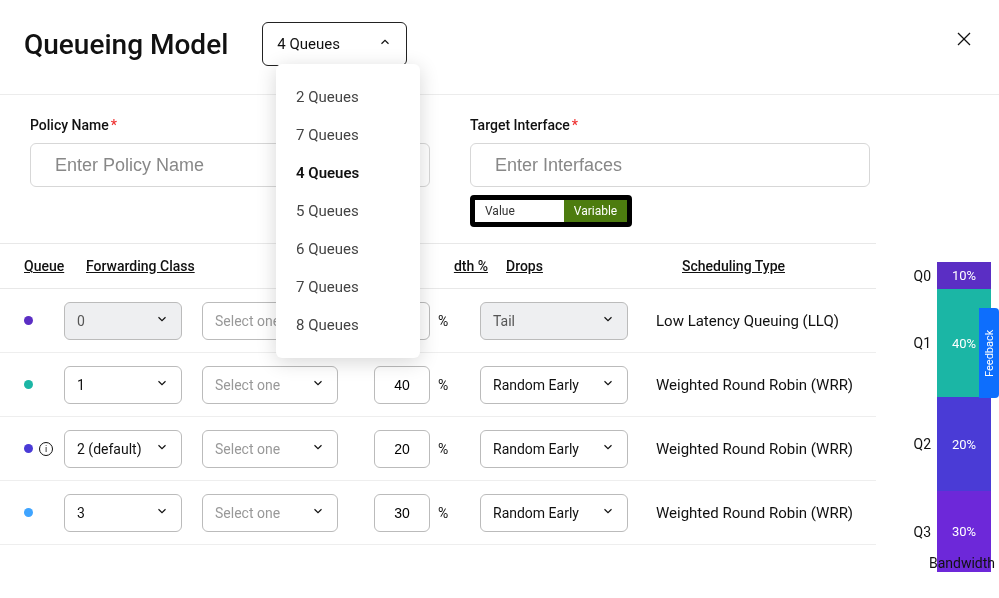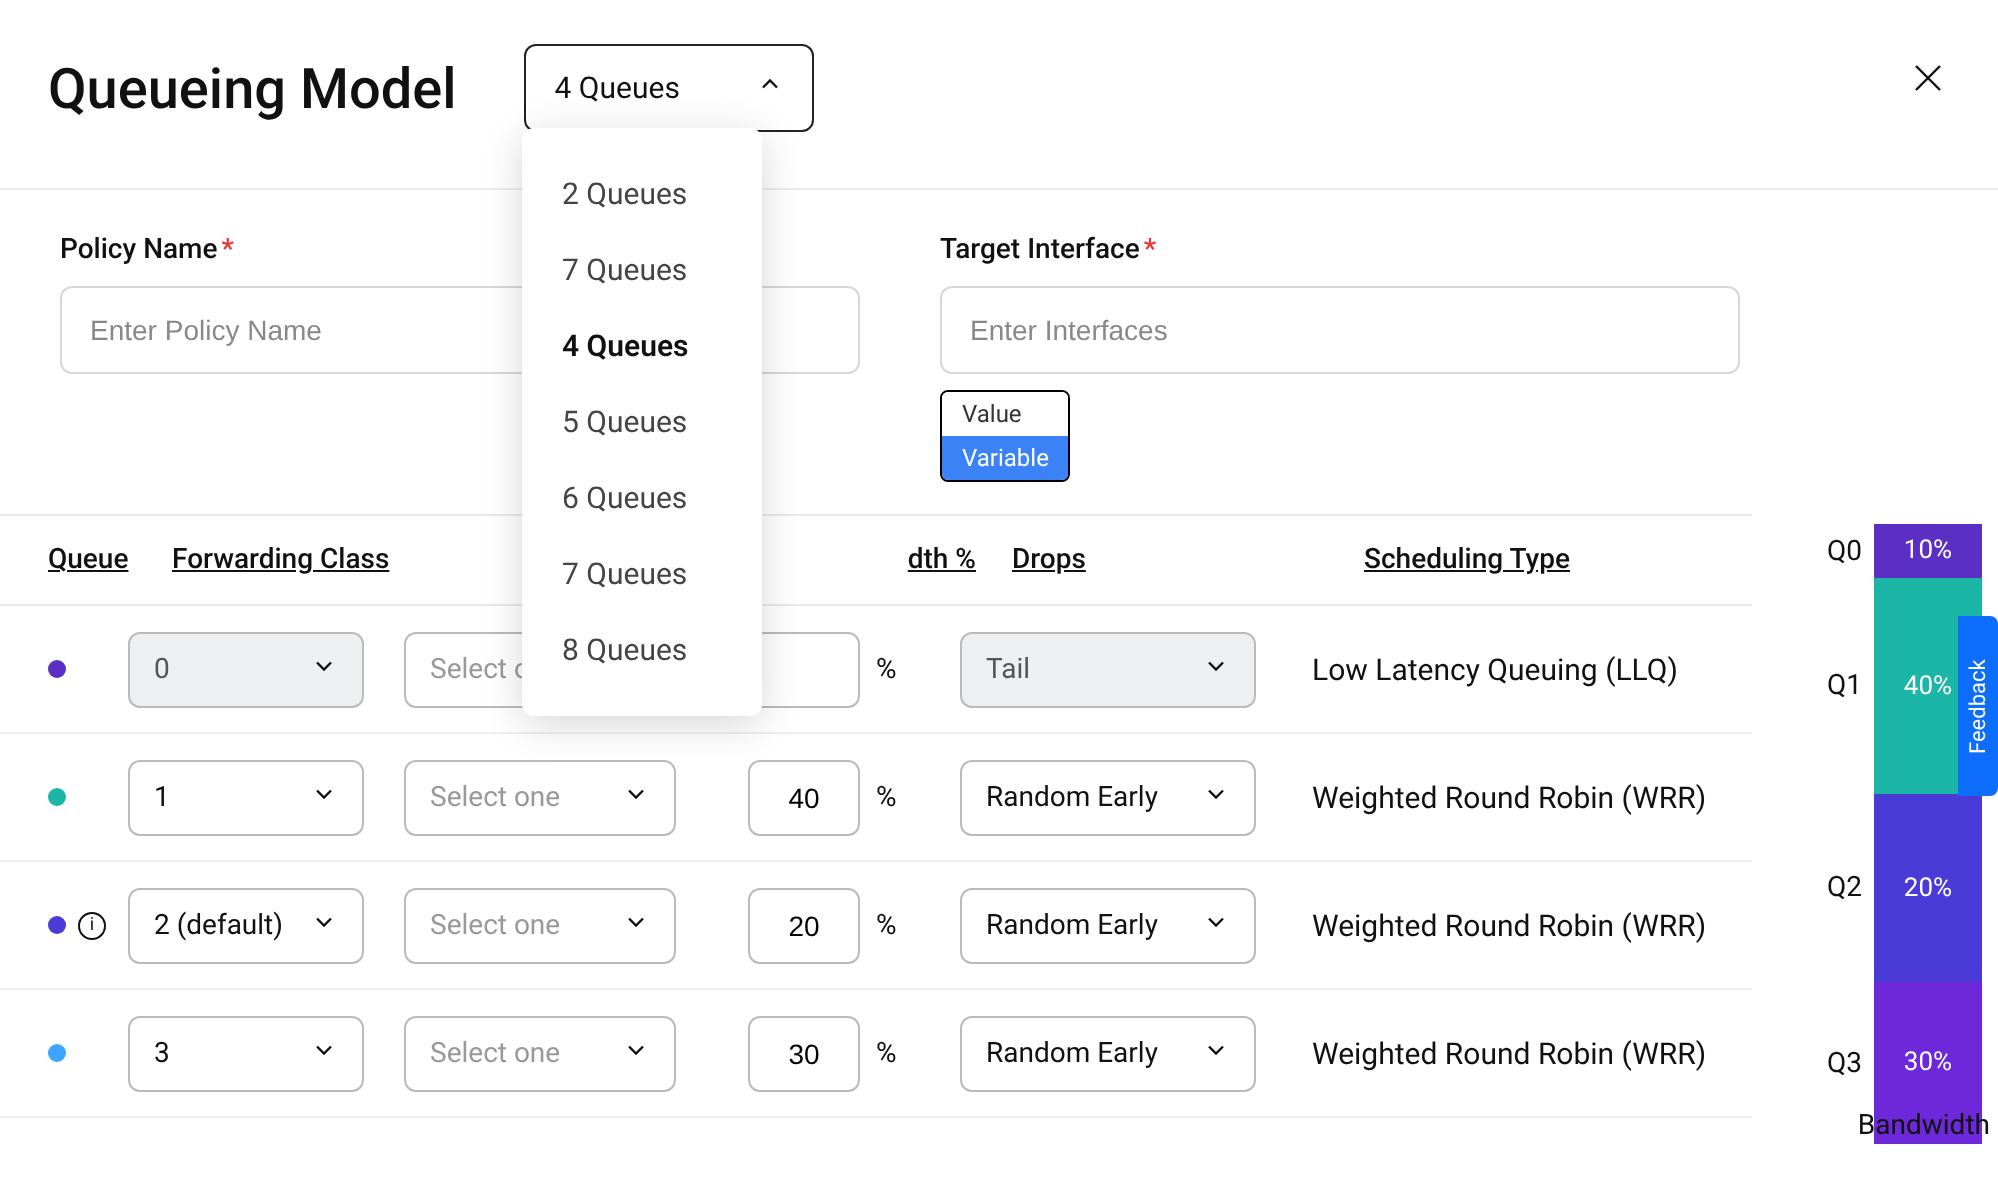--- a/index.html
+++ b/index.html
@@ -5,36 +5,36 @@
   * { box-sizing: border-box; margin: 0; padding: 0; }
   html, body { width: 999px; height: 598px; font-family: -apple-system, BlinkMacSystemFont, "Segoe UI", Roboto, Arial, sans-serif; background: #fff; color: #111; overflow: hidden; position: relative; }
 
   .header { display: flex; align-items: center; padding: 22px 24px 20px 24px; }
   .title { font-size: 28px; font-weight: 500; margin-right: 34px; }
   .queues-select { position: relative; width: 145px; height: 44px; border: 1.2px solid #222; border-radius: 6px; display: flex; align-items: center; justify-content: space-between; padding: 0 14px; font-size: 15px; cursor: pointer; }
   .chevron-up svg, .chevron-down svg { width: 14px; height: 14px; stroke: #111; stroke-width: 2; fill: none; }
   .close-x { position: absolute; top: 30px; right: 26px; cursor: pointer; }
   .close-x svg { width: 18px; height: 18px; stroke: #111; stroke-width: 1.6; fill: none; }
 
-  .dropdown-panel { position: absolute; top: 64px; left: 261px; width: 120px; background: #fff; border-radius: 6px; box-shadow: 0 4px 20px rgba(0,0,0,.16); padding: 14px 0; z-index: 100; }
+  .dropdown-panel { position: absolute; top: 64px; left: 276px; width: 144px; background: #fff; border-radius: 6px; box-shadow: 0 4px 20px rgba(0,0,0,.16); padding: 14px 0; z-index: 100; }
   .dropdown-item { font-size: 15px; padding: 10px 20px; color: #444; cursor: pointer; }
   .dropdown-item.selected { font-weight: 600; color: #111; }
 
   .divider { border-top: 1px solid #ececec; margin-top: 8px; }
 
   .form-row { display: flex; gap: 40px; padding: 22px 24px 16px 30px; }
   .form-group { width: 400px; display: flex; flex-direction: column; }
   .label { font-size: 14px; font-weight: 500; margin-bottom: 10px; }
   .req { color: #e33; margin-left: 2px; }
-  .text-input { width: 100%; height: 44px; border: 1px solid #d7d7d7; border-radius: 6px; padding: 0 14px; font-size: 14px; color: #111; }
+  .text-input { width: 100%; height: 44px; border: 1px solid #d7d7d7; border-radius: 6px; padding: 0 24px; font-size: 18px; color: #111; }
   .text-input::placeholder { color: #888; }
 
-  .toggle-group { display: flex; margin-top: 8px; border: 1px solid #000000; border-radius: 4px; overflow: hidden; width: fit-content; flex-direction: column; }
+  .toggle-group { display: flex; margin-top: 8px; border: 5px solid #000000; border-radius: 4px; overflow: hidden; width: fit-content; }
   .toggle-btn { font-size: 12px; padding: 4px 10px; background: #fff; color: #333; cursor: pointer; }
-  .toggle-btn.active { background: #3b82f6; color: #fff; }
+  .toggle-btn.active { background: #4d7c0f; color: #fff; margin-left: 39px; }
 
   .table-wrap { width: 876px; margin-left: 0; }
   .table-head { display: flex; align-items: center; height: 46px; border-top: 1px solid #e8e8e8; border-bottom: 1px solid #e8e8e8; font-size: 14px; font-weight: 500; color: #111; text-decoration: underline; }
   .col-dot { width: 60px; }
   .col-queue-num { width: 142px; padding-left: 4px; }
   .col-fc { width: 172px; }
   .col-bw { width: 106px; }
   .col-drops { width: 170px; }
   .col-sched { flex: 1; padding-left: 6px; }
   .head-queue-label { padding-left: 24px; width: 60px; }

